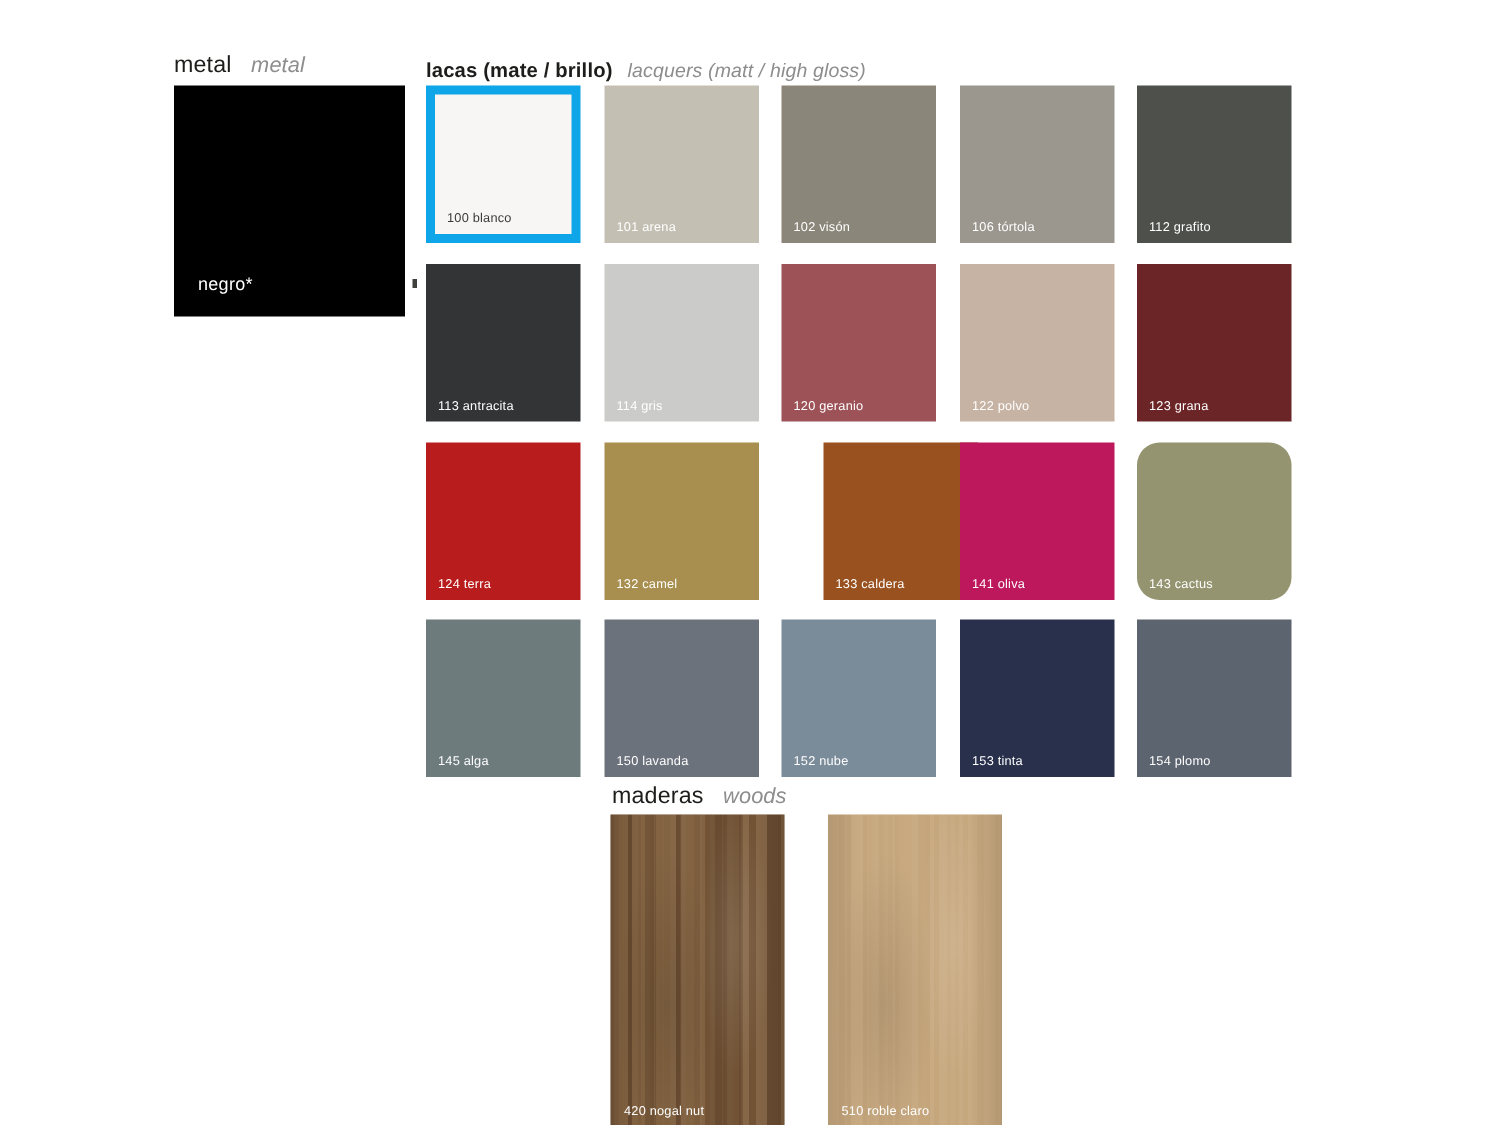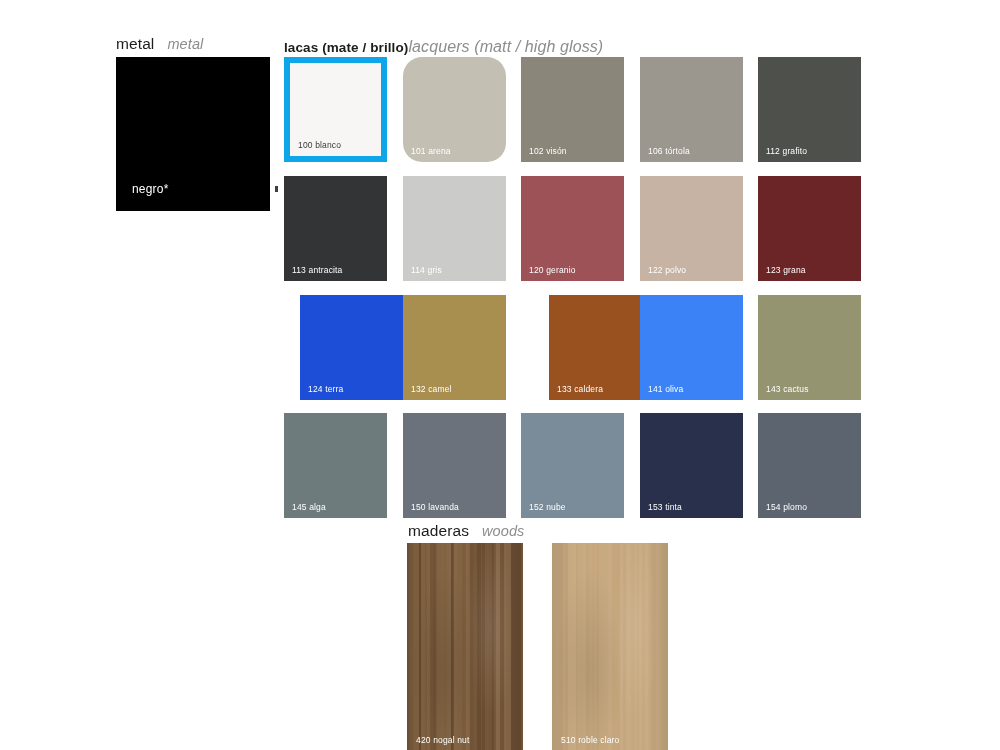--- a/index.html
+++ b/index.html
@@ -42,21 +42,21 @@
     font-weight: 400;
     margin-left: 13px;
     letter-spacing: 0.1px;
   }
 
   #head-metal   { left: 116px; top: 36px; }
   #head-lacas   { left: 284px; top: 39px; }
   #head-maderas { left: 408px; top: 523px; }
 
   #head-lacas .es { font-size: 13.5px; font-weight: 700; }
-  #head-lacas .en { font-size: 16px; margin-left: 0; }
+  #head-lacas .en { font-size: 13px; margin-left: 10px; }
 
   
   .swatch {
     position: absolute;
     box-sizing: border-box;
     overflow: hidden;
   }
   .swatch .label {
     position: absolute;
     left: 8px;
@@ -124,21 +124,21 @@
   <div id="metal-tick"></div>
 
   <div class="section-head" id="head-lacas">
     <span class="es">lacas (mate / brillo)</span><span class="en">lacquers (matt / high gloss)</span>
   </div>
 
   <div id="lacquer-grid">
       <div class="swatch lacquer bordered light-label" style="left: 284px; top: 57px; background: rgb(247, 246, 244);">
         <span class="label" style="color: rgb(58, 58, 56);">100 blanco</span>
       </div>
-      <div class="swatch lacquer" style="left: 403px; top: 57px; background: rgb(195, 191, 178); border-radius: 19px;">
+      <div class="swatch lacquer" style="left: 403px; top: 57px; background: rgb(195, 191, 178);">
         <span class="label" style="color: rgb(255, 255, 255);">101 arena</span>
       </div>
       <div class="swatch lacquer" style="left: 521px; top: 57px; background: rgb(138, 134, 121);">
         <span class="label" style="color: rgb(255, 255, 255);">102 visón</span>
       </div>
       <div class="swatch lacquer" style="left: 640px; top: 57px; background: rgb(155, 151, 143);">
         <span class="label" style="color: rgb(255, 255, 255);">106 tórtola</span>
       </div>
       <div class="swatch lacquer" style="left: 758px; top: 57px; background: rgb(77, 80, 75);">
         <span class="label" style="color: rgb(255, 255, 255);">112 grafito</span>
@@ -151,33 +151,33 @@
       </div>
       <div class="swatch lacquer" style="left: 521px; top: 176px; background: rgb(156, 82, 86);">
         <span class="label" style="color: rgb(255, 255, 255);">120 geranio</span>
       </div>
       <div class="swatch lacquer" style="left: 640px; top: 176px; background: rgb(199, 179, 163);">
         <span class="label" style="color: rgb(255, 255, 255);">122 polvo</span>
       </div>
       <div class="swatch lacquer" style="left: 758px; top: 176px; background: rgb(107, 37, 38);">
         <span class="label" style="color: rgb(255, 255, 255);">123 grana</span>
       </div>
-      <div class="swatch lacquer" style="left: 300px; top: 295px; background: #1d4ed8;">
+      <div class="swatch lacquer" style="left: 284px; top: 295px; background: #b91c1c;">
         <span class="label" style="color: rgb(255, 255, 255);">124 terra</span>
       </div>
       <div class="swatch lacquer" style="left: 403px; top: 295px; background: rgb(169, 143, 79);">
         <span class="label" style="color: rgb(255, 255, 255);">132 camel</span>
       </div>
       <div class="swatch lacquer" style="left: 549px; top: 295px; background: rgb(152, 81, 31);">
         <span class="label" style="color: rgb(255, 255, 255);">133 caldera</span>
       </div>
-      <div class="swatch lacquer" style="left: 640px; top: 295px; background: #3b82f6; text-align: center;">
+      <div class="swatch lacquer" style="left: 640px; top: 295px; background: #be185d; text-align: center;">
         <span class="label" style="color: rgb(255, 255, 255);">141 oliva</span>
       </div>
-      <div class="swatch lacquer" style="left: 758px; top: 295px; background: rgb(148, 148, 112);">
+      <div class="swatch lacquer" style="left: 758px; top: 295px; background: rgb(148, 148, 112); border-radius: 15px;">
         <span class="label" style="color: rgb(255, 255, 255);">143 cactus</span>
       </div>
       <div class="swatch lacquer" style="left: 284px; top: 413px; background: rgb(110, 123, 125); text-decoration: underline;">
         <span class="label" style="color: rgb(255, 255, 255);">145 alga</span>
       </div>
       <div class="swatch lacquer" style="left: 403px; top: 413px; background: rgb(108, 114, 124);">
         <span class="label" style="color: rgb(255, 255, 255); margin-top: 43px;">150 lavanda</span>
       </div>
       <div class="swatch lacquer" style="left: 521px; top: 413px; background: rgb(122, 139, 153);">
         <span class="label" style="color: rgb(255, 255, 255);">152 nube</span>

